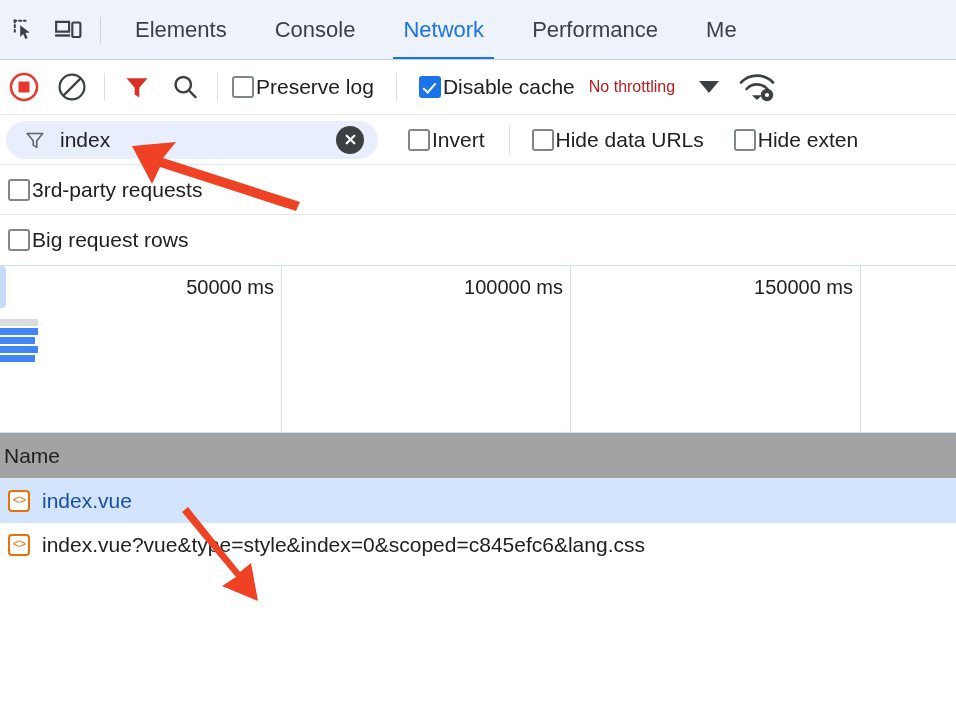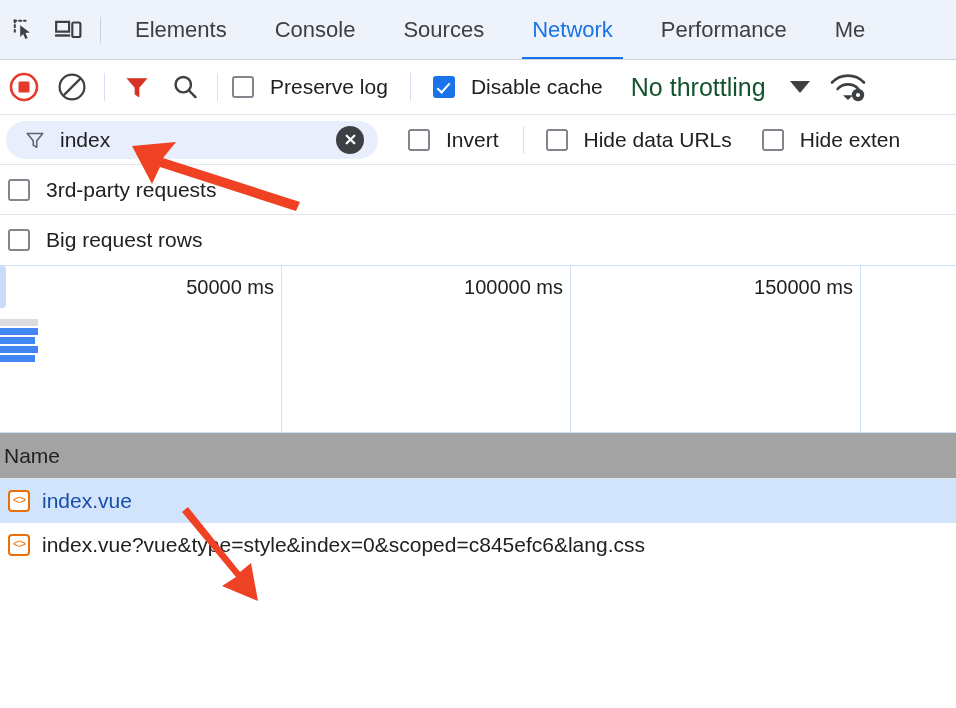--- a/index.html
+++ b/index.html
@@ -96,21 +96,21 @@
   .tool-sep {
     width: 1px;
     height: 28px;
     background: #d7e0f2;
     margin: 0 8px;
     flex: none;
   }
   .cbx-wrap {
     display: flex;
     align-items: center;
-    gap: 16px;
+    gap: 2px;
     flex: none;
     white-space: nowrap;
   }
   .cbx {
     width: 22px;
     height: 22px;
     border: 2px solid #80868b;
     border-radius: 3px;
     box-sizing: border-box;
     background: #fff;
@@ -130,24 +130,24 @@
     height: 11px;
     border: solid #fff;
     border-width: 0 2.6px 2.6px 0;
     transform: rotate(42deg);
   }
   .cbx-label {
     font-size: 21px;
     color: #202124;
   }
   .throttle {
-    font-size: 25px;
-    color: #14532d;
+    font-size: 16px;
+    color: #b91c1c;
     white-space: nowrap;
-    margin-left: 28px;
+    margin-left: 14px;
     flex: none;
   }
   .caret {
     width: 0;
     height: 0;
     border-left: 10px solid transparent;
     border-right: 10px solid transparent;
     border-top: 12px solid #3c4043;
     margin-left: 24px;
     flex: none;
@@ -344,23 +344,20 @@
       </svg>
     </div>
 
     <div class="tb-sep"></div>
 
     <div class="tab">
       <span>Elements</span>
     </div>
     <div class="tab">
       <span>Console</span>
-    </div>
-    <div class="tab">
-      <span>Sources</span>
     </div>
     <div class="tab active">
       <span>Network</span>
     </div>
     <div class="tab">
       <span>Performance</span>
     </div>
     <div class="tab">
       <span>Me</span>
     </div>

